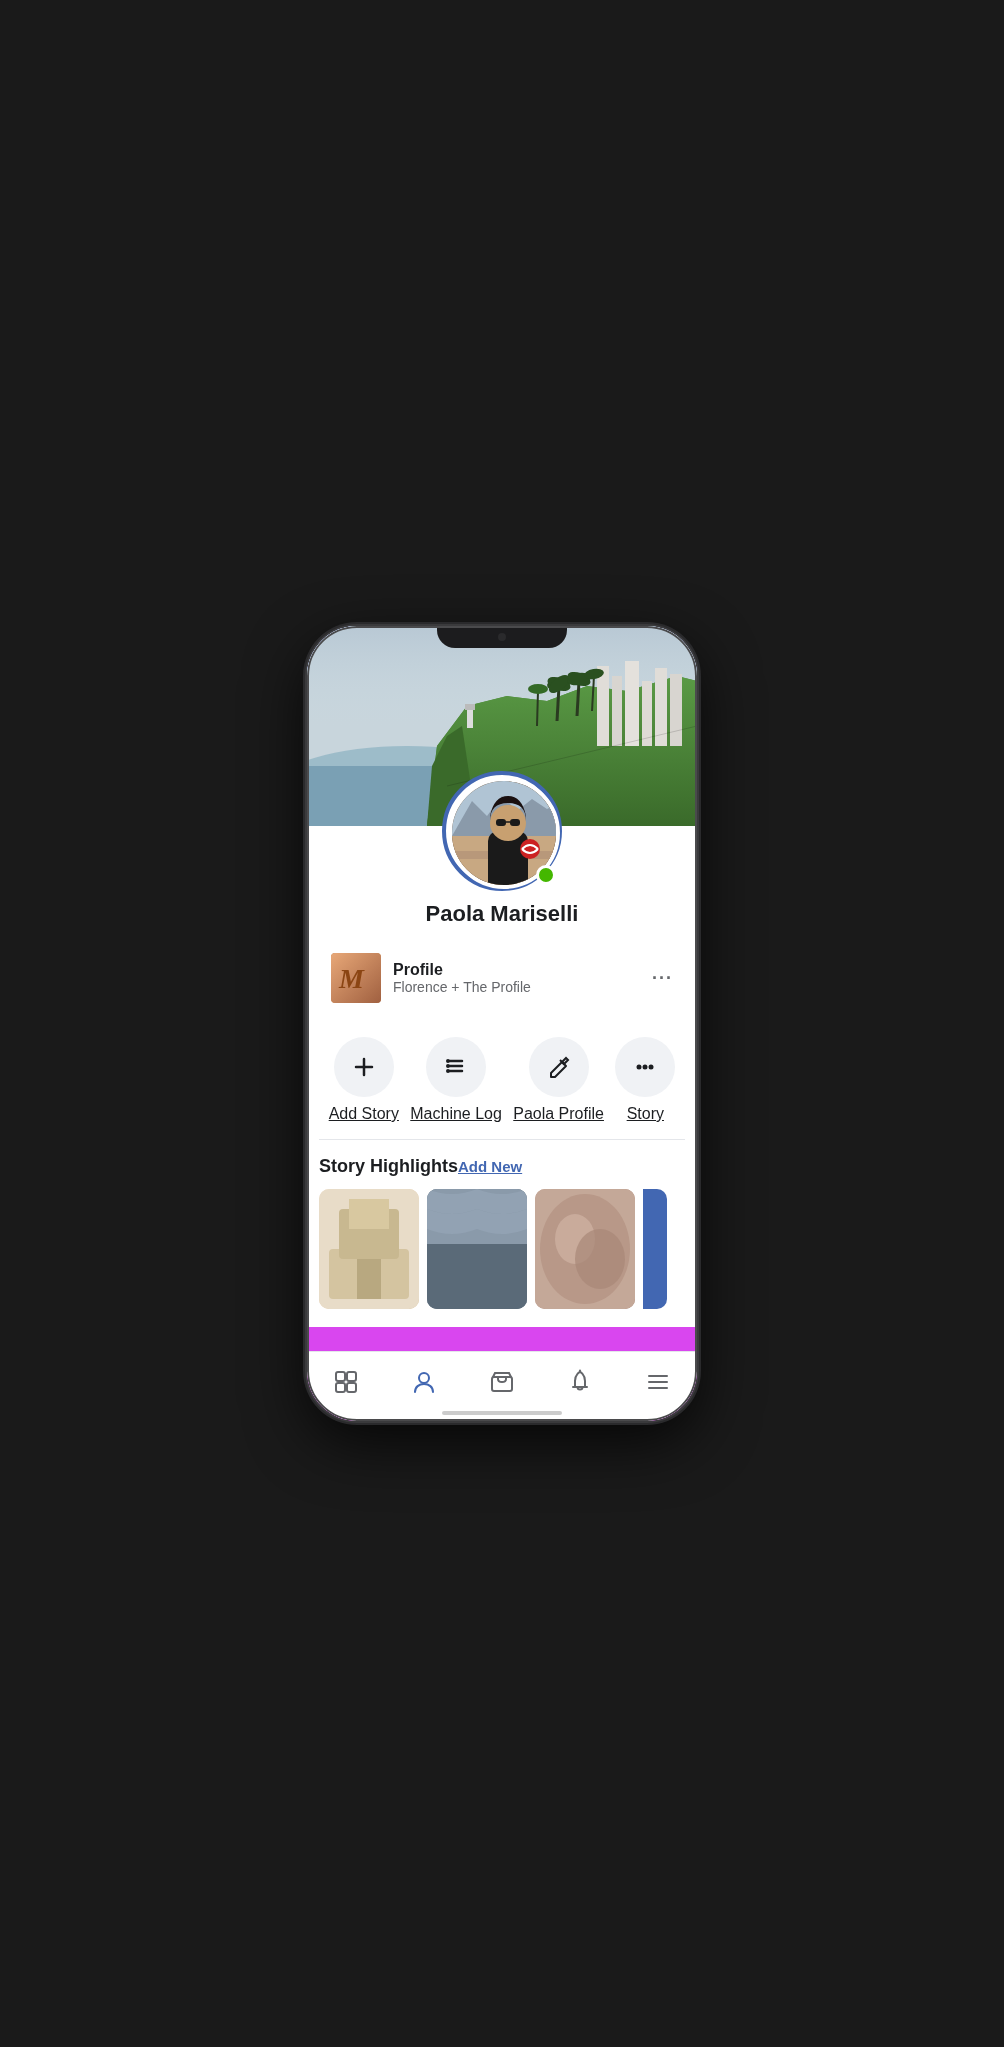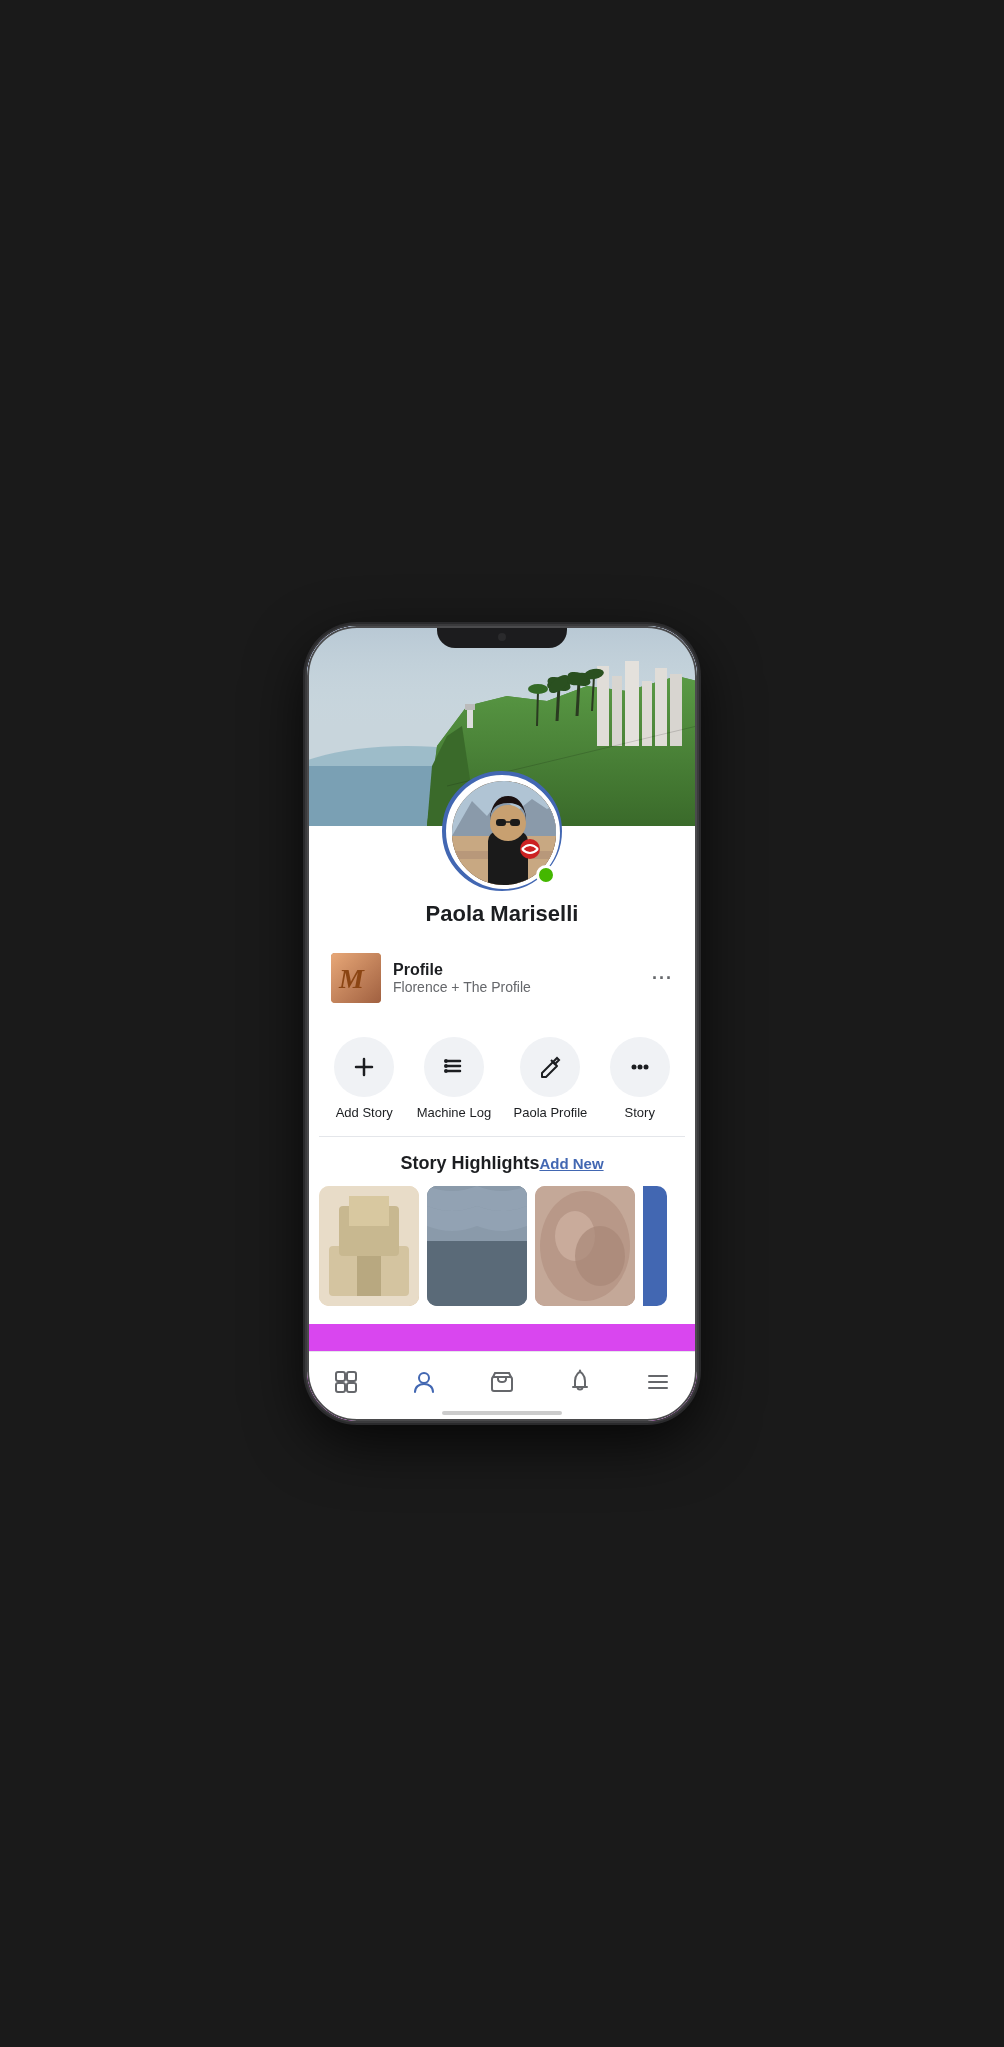--- a/index.html
+++ b/index.html
@@ -297,38 +297,39 @@
       height: 60px;
       border-radius: 50%;
       background: #f0f2f5;
       display: flex;
       align-items: center;
       justify-content: center;
       font-size: 22px;
       color: #1c1e21;
     }
     .action-btn-label {
-      font-size: 13px;
+      font-size: 16px;
       color: #1c1e21;
       font-weight: 500;
+      text-decoration: underline;
     }
     
     .divider {
       height: 1px;
       background: #e4e6ea;
       margin: 0 12px;
     }
     
     .highlights-section {
       padding: 16px 12px 8px;
       background: white;
     }
     .highlights-header {
       display: flex;
-      justify-content: center;
+      justify-content: flex-start;
       align-items: center;
       margin-bottom: 12px;
     }
     .highlights-title {
       font-size: 18px;
       font-weight: 700;
       color: #1c1e21;
     }
     .add-new-btn {
       font-size: 15px;

